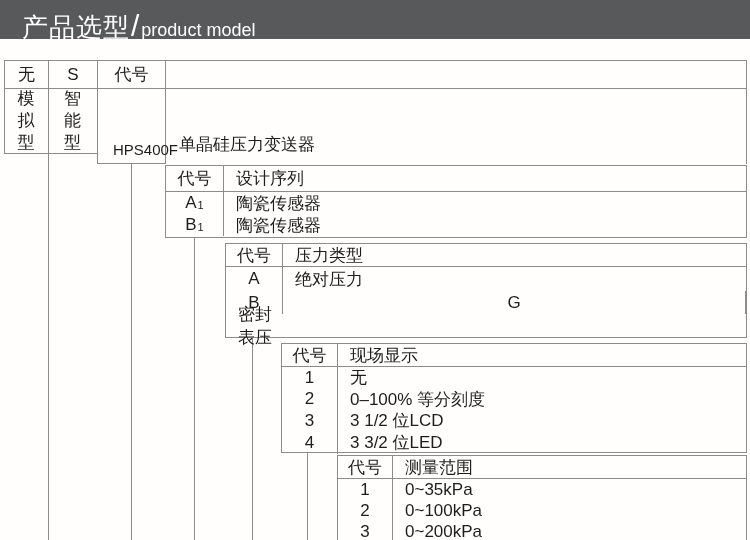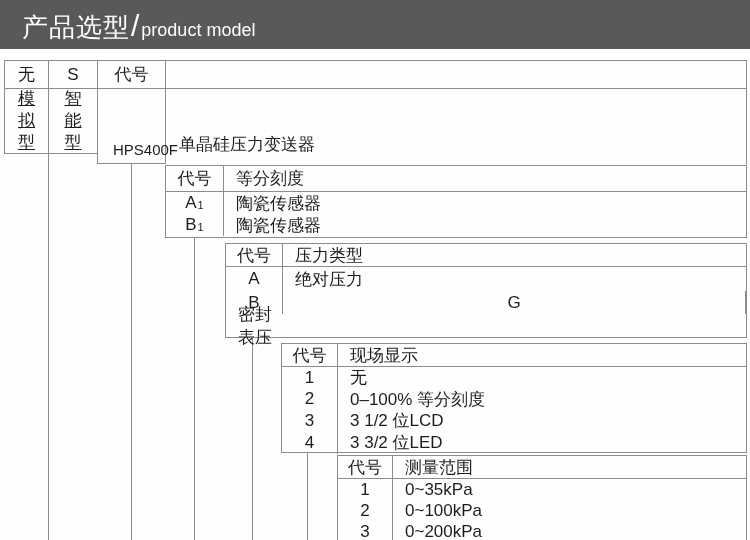--- a/index.html
+++ b/index.html
@@ -2,34 +2,34 @@
 <html><head>
 <meta charset="utf-8">
 <style>
   html,body{margin:0;padding:0;background:#ffffff;}
   .canvas{
     position:relative;width:750px;height:540px;overflow:hidden;background:#fffefd;
     font-family:"Liberation Sans","DejaVu Sans",sans-serif;color:#1d1d1d;
   }
   
   .topbar{
-    position:absolute;left:0;top:0;width:750px;height:49px;background:#58595b;
+    position:absolute;left:0;top:0;width:750px;height:39px;background:#58595b;
     display:flex;align-items:baseline;box-sizing:border-box;padding:26px 0 0 22px;color:#ffffff;
   }
   .t-zh{font-size:26px;letter-spacing:1px;line-height:0;}
   .t-slash{font-size:30px;line-height:0;margin:0 2px 0 1px;}
   .t-en{font-size:18px;line-height:0;}
   
   .vline{position:absolute;width:1px;background:#8c8c8c;}
   .hline{position:absolute;height:1px;background:#8c8c8c;}
   
   .cell{position:absolute;display:flex;align-items:center;justify-content:center;font-size:17px;box-sizing:border-box;}
   .cell.left{justify-content:flex-start;padding-left:13px;}
   .cell.bottom{align-items:flex-end;}
-  .vstack{width:1.05em;line-height:22px;word-break:break-all;text-align:center;text-decoration:underline;}
+  .vstack{width:1.05em;line-height:22px;word-break:break-all;}
   
   .sec{
     position:absolute;border:1px solid #8c8c8c;box-sizing:border-box;background:#fffefd;
     display:grid;
   }
   .sec .c{display:flex;align-items:center;justify-content:center;font-size:17px;box-sizing:border-box;}
   .sec .l{display:flex;align-items:center;padding-left:12px;font-size:17px;box-sizing:border-box;}
   .sec .hdr{border-bottom:1px solid #8c8c8c;}
   .sec .code-col{border-right:1px solid #8c8c8c;}
   .sub{font-size:11px;align-self:flex-end;margin:0 0 3px 1px;line-height:1;}
@@ -68,21 +68,21 @@
     <div class="vstack">模拟型</div>
   </div>
   <div class="cell" style="left:49px;top:89px;width:48px;height:64px;">
     <div class="vstack">智能型</div>
   </div>
   <div class="cell bottom" style="left:98px;top:89px;width:67px;height:74px;font-size:15px;padding-bottom:5px;margin-left:14px;">HPS400F</div>
   <div class="cell left bottom" style="left:166px;top:89px;width:580px;height:74px;padding-bottom:7px;">单晶硅压力变送器</div>
 
   <div class="sec" style="left:165px;top:165px;width:582px;height:73px;grid-template-columns:58px 1fr;grid-template-rows:26px 22px 22px;">
     <div class="c hdr code-col">代号</div>
-    <div class="l hdr">等分刻度</div>
+    <div class="l hdr">设计序列</div>
     <div class="c code-col">
         <span>A</span>
         <span class="sub">1</span>
       </div>
     <div class="l">陶瓷传感器</div>
     <div class="c code-col">
         <span>B</span>
         <span class="sub">1</span>
       </div>
     <div class="l">陶瓷传感器</div>

